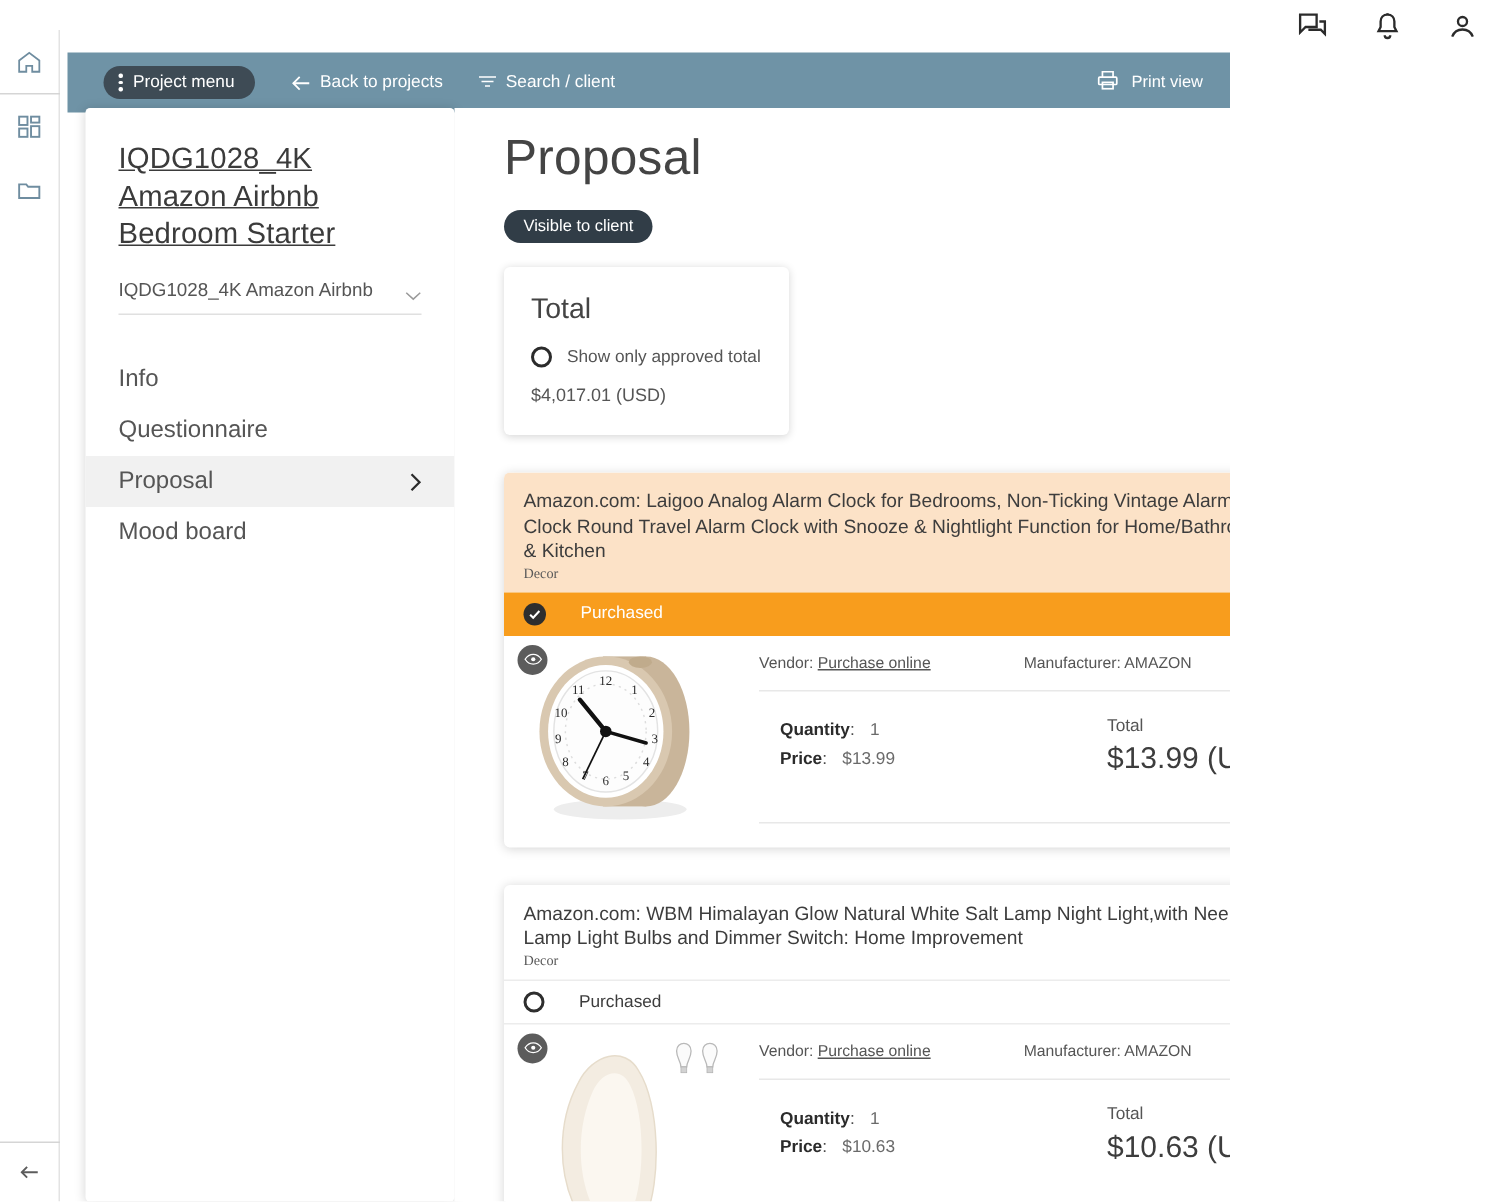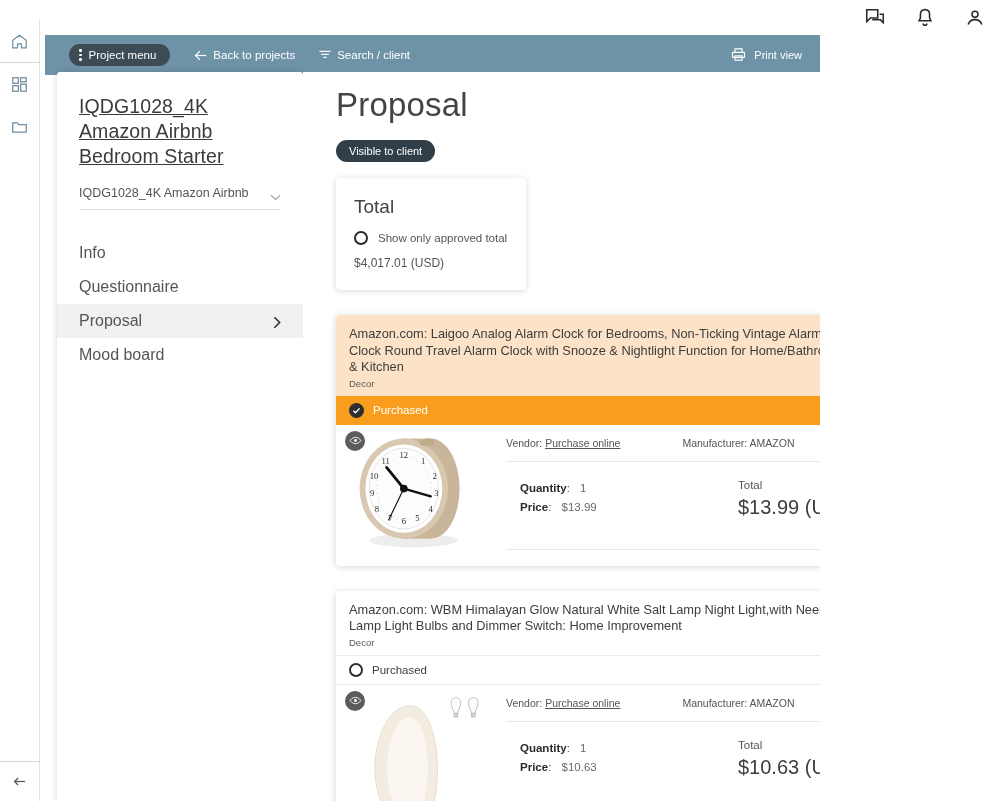--- a/index.html
+++ b/index.html
@@ -130,23 +130,23 @@
   
   .pcard {
     background: #ffffff; border-radius: 4px;
     box-shadow: 0 1px 7px rgba(0,0,0,0.17);
     margin-bottom: 25px; overflow: hidden;
     width: 645px;
   }
   .pcard-head { padding: 11px 13px 7px 13px; }
   .pcard-head.peach { background: #fce2c7; }
   .pcard-title { font-size: 12.8px; line-height: 16.5px; color: #3d3d3d; }
-  .pcard-sub { font-size: 9.5px; color: #5a5a5a; margin-top: 2px; }
+  .pcard-sub { font-size: 9.5px; color: #5a5a5a; margin-top: 2px; font-family: Liberation Serif, serif; }
   .purchased-bar {
-    display: flex; align-items: center; gap: 9px;
+    display: flex; align-items: center; gap: 23px;
     padding: 7px 13px; font-size: 11.5px; cursor: pointer;
   }
   .purchased-bar.on { background: #f89d1d; color: #ffffff; }
   .purchased-bar.off { background: #ffffff; color: #3d3d3d; border-top: 1px solid #ececec; border-bottom: 1px solid #ececec; }
   .check-on {
     width: 15px; height: 15px; border-radius: 50%; background: #2e2e2e;
     display: flex; align-items: center; justify-content: center; flex: none;
   }
   .check-on svg { display: block; }
   .check-off {

